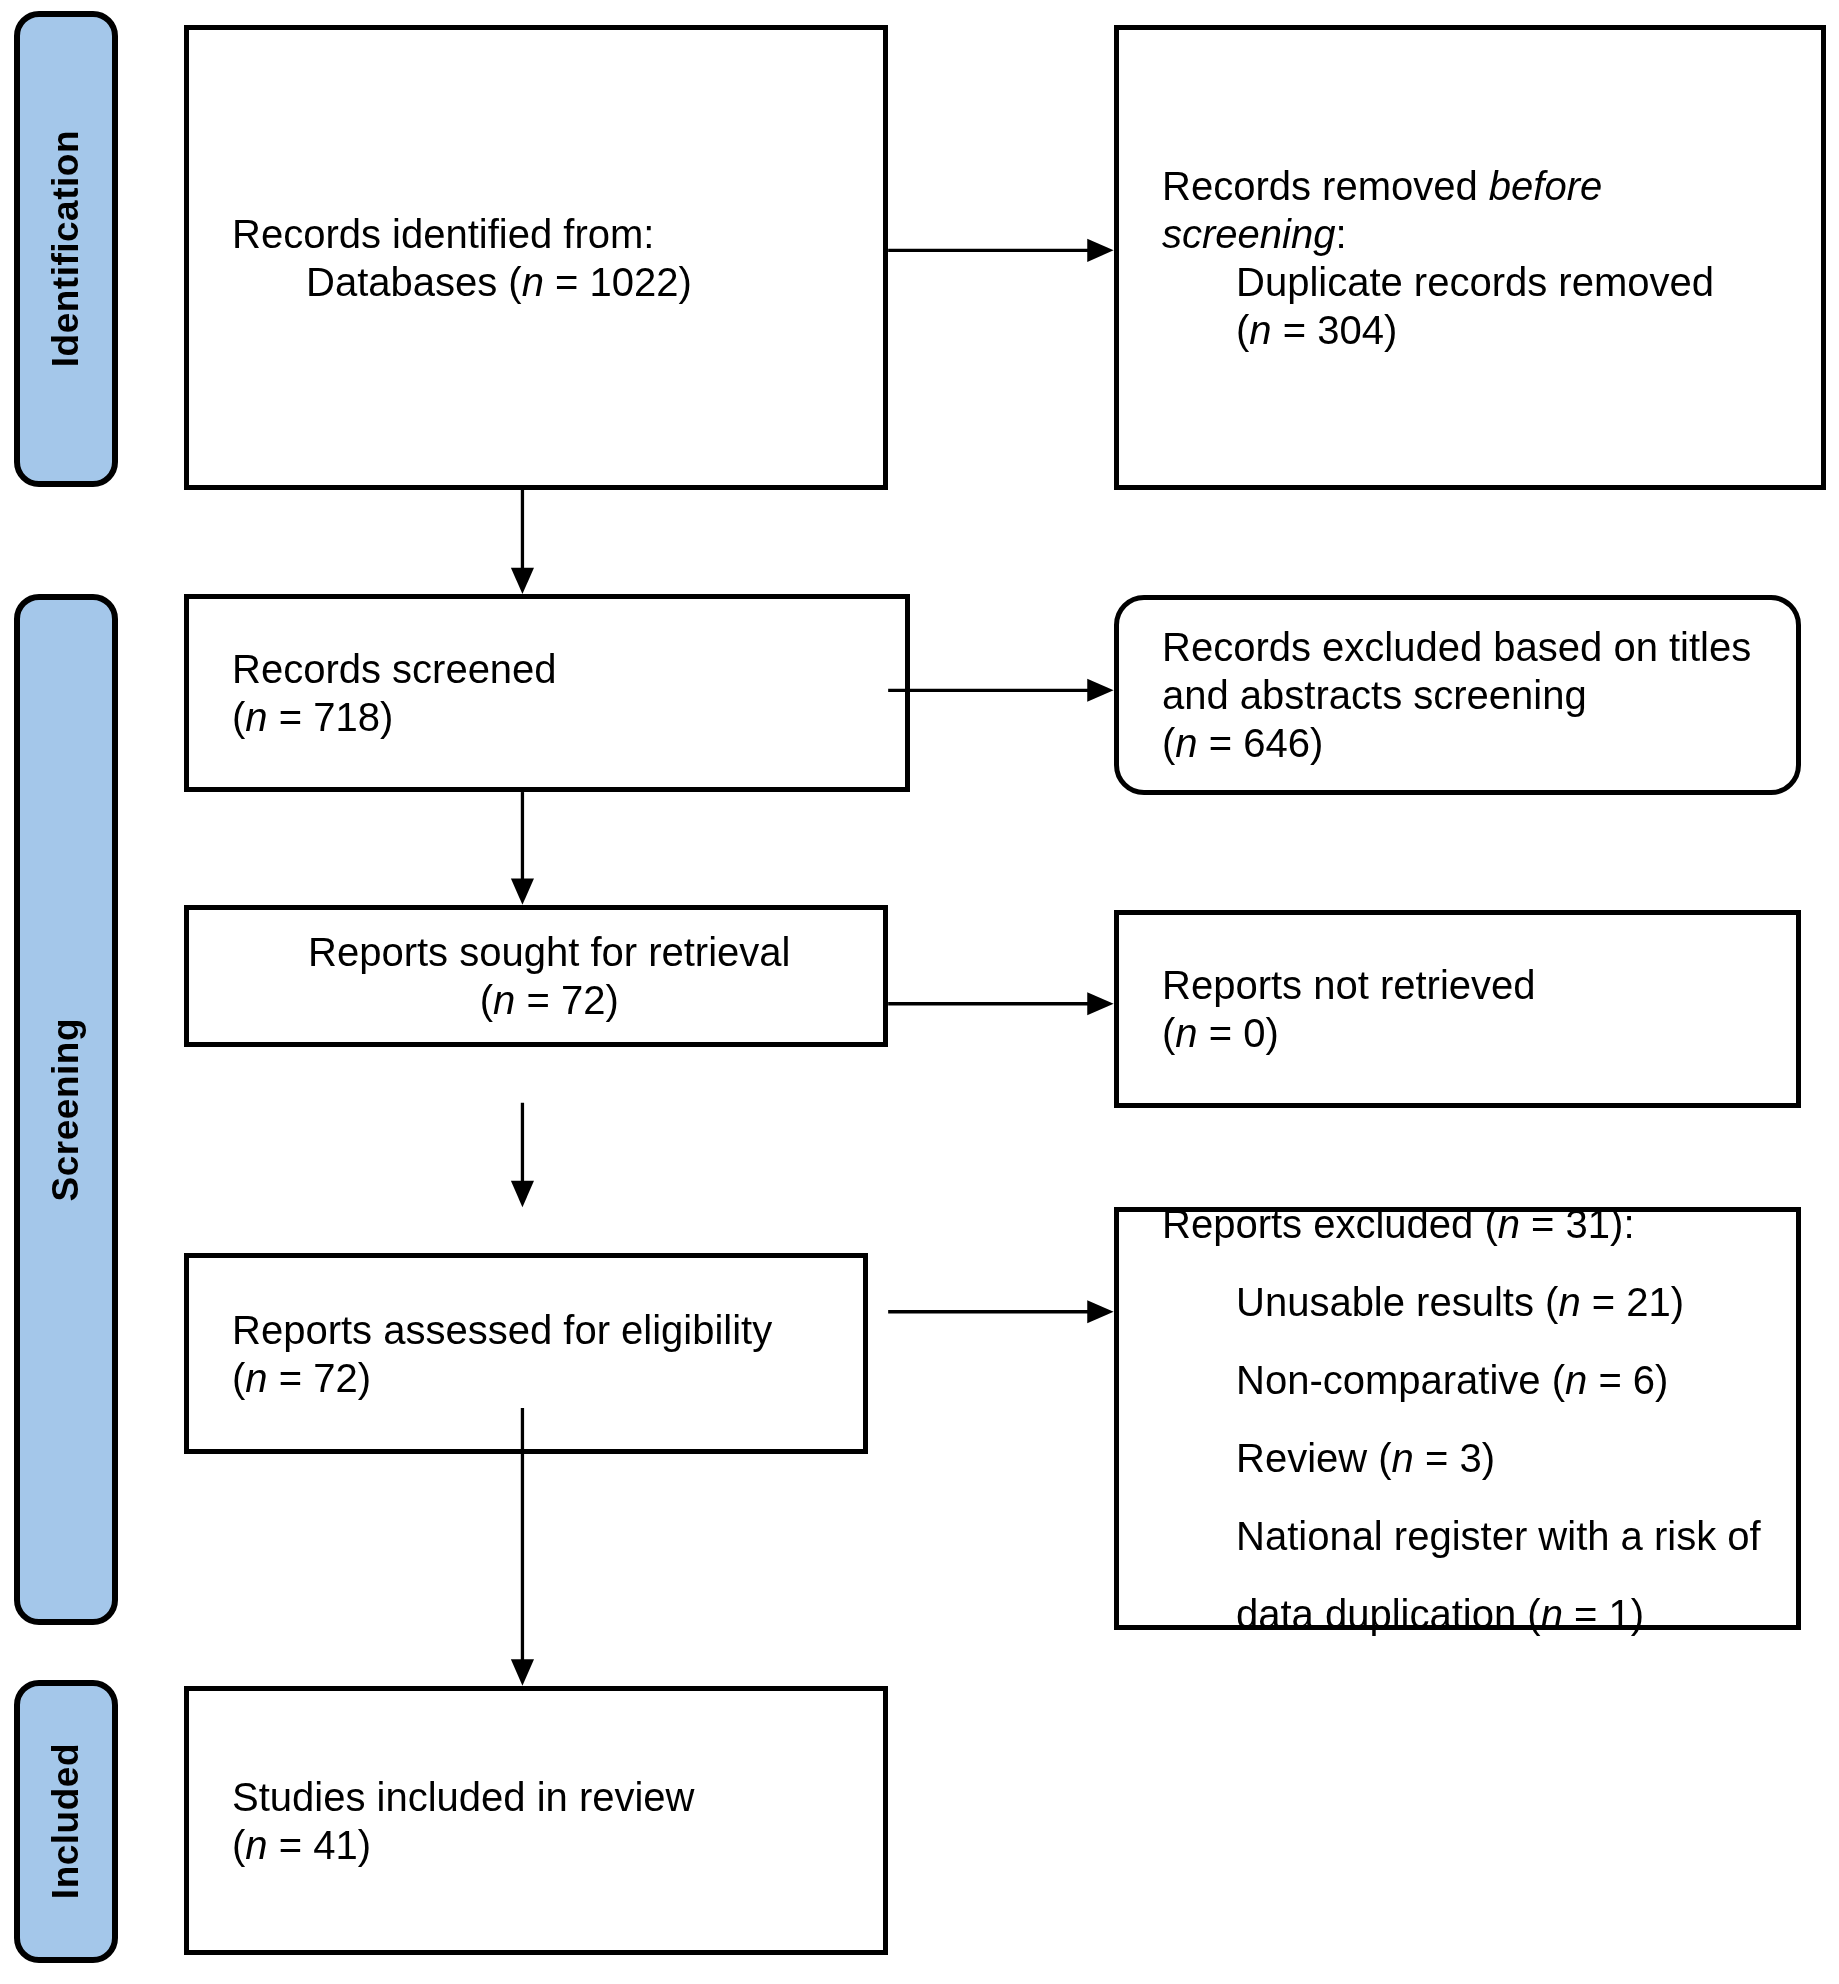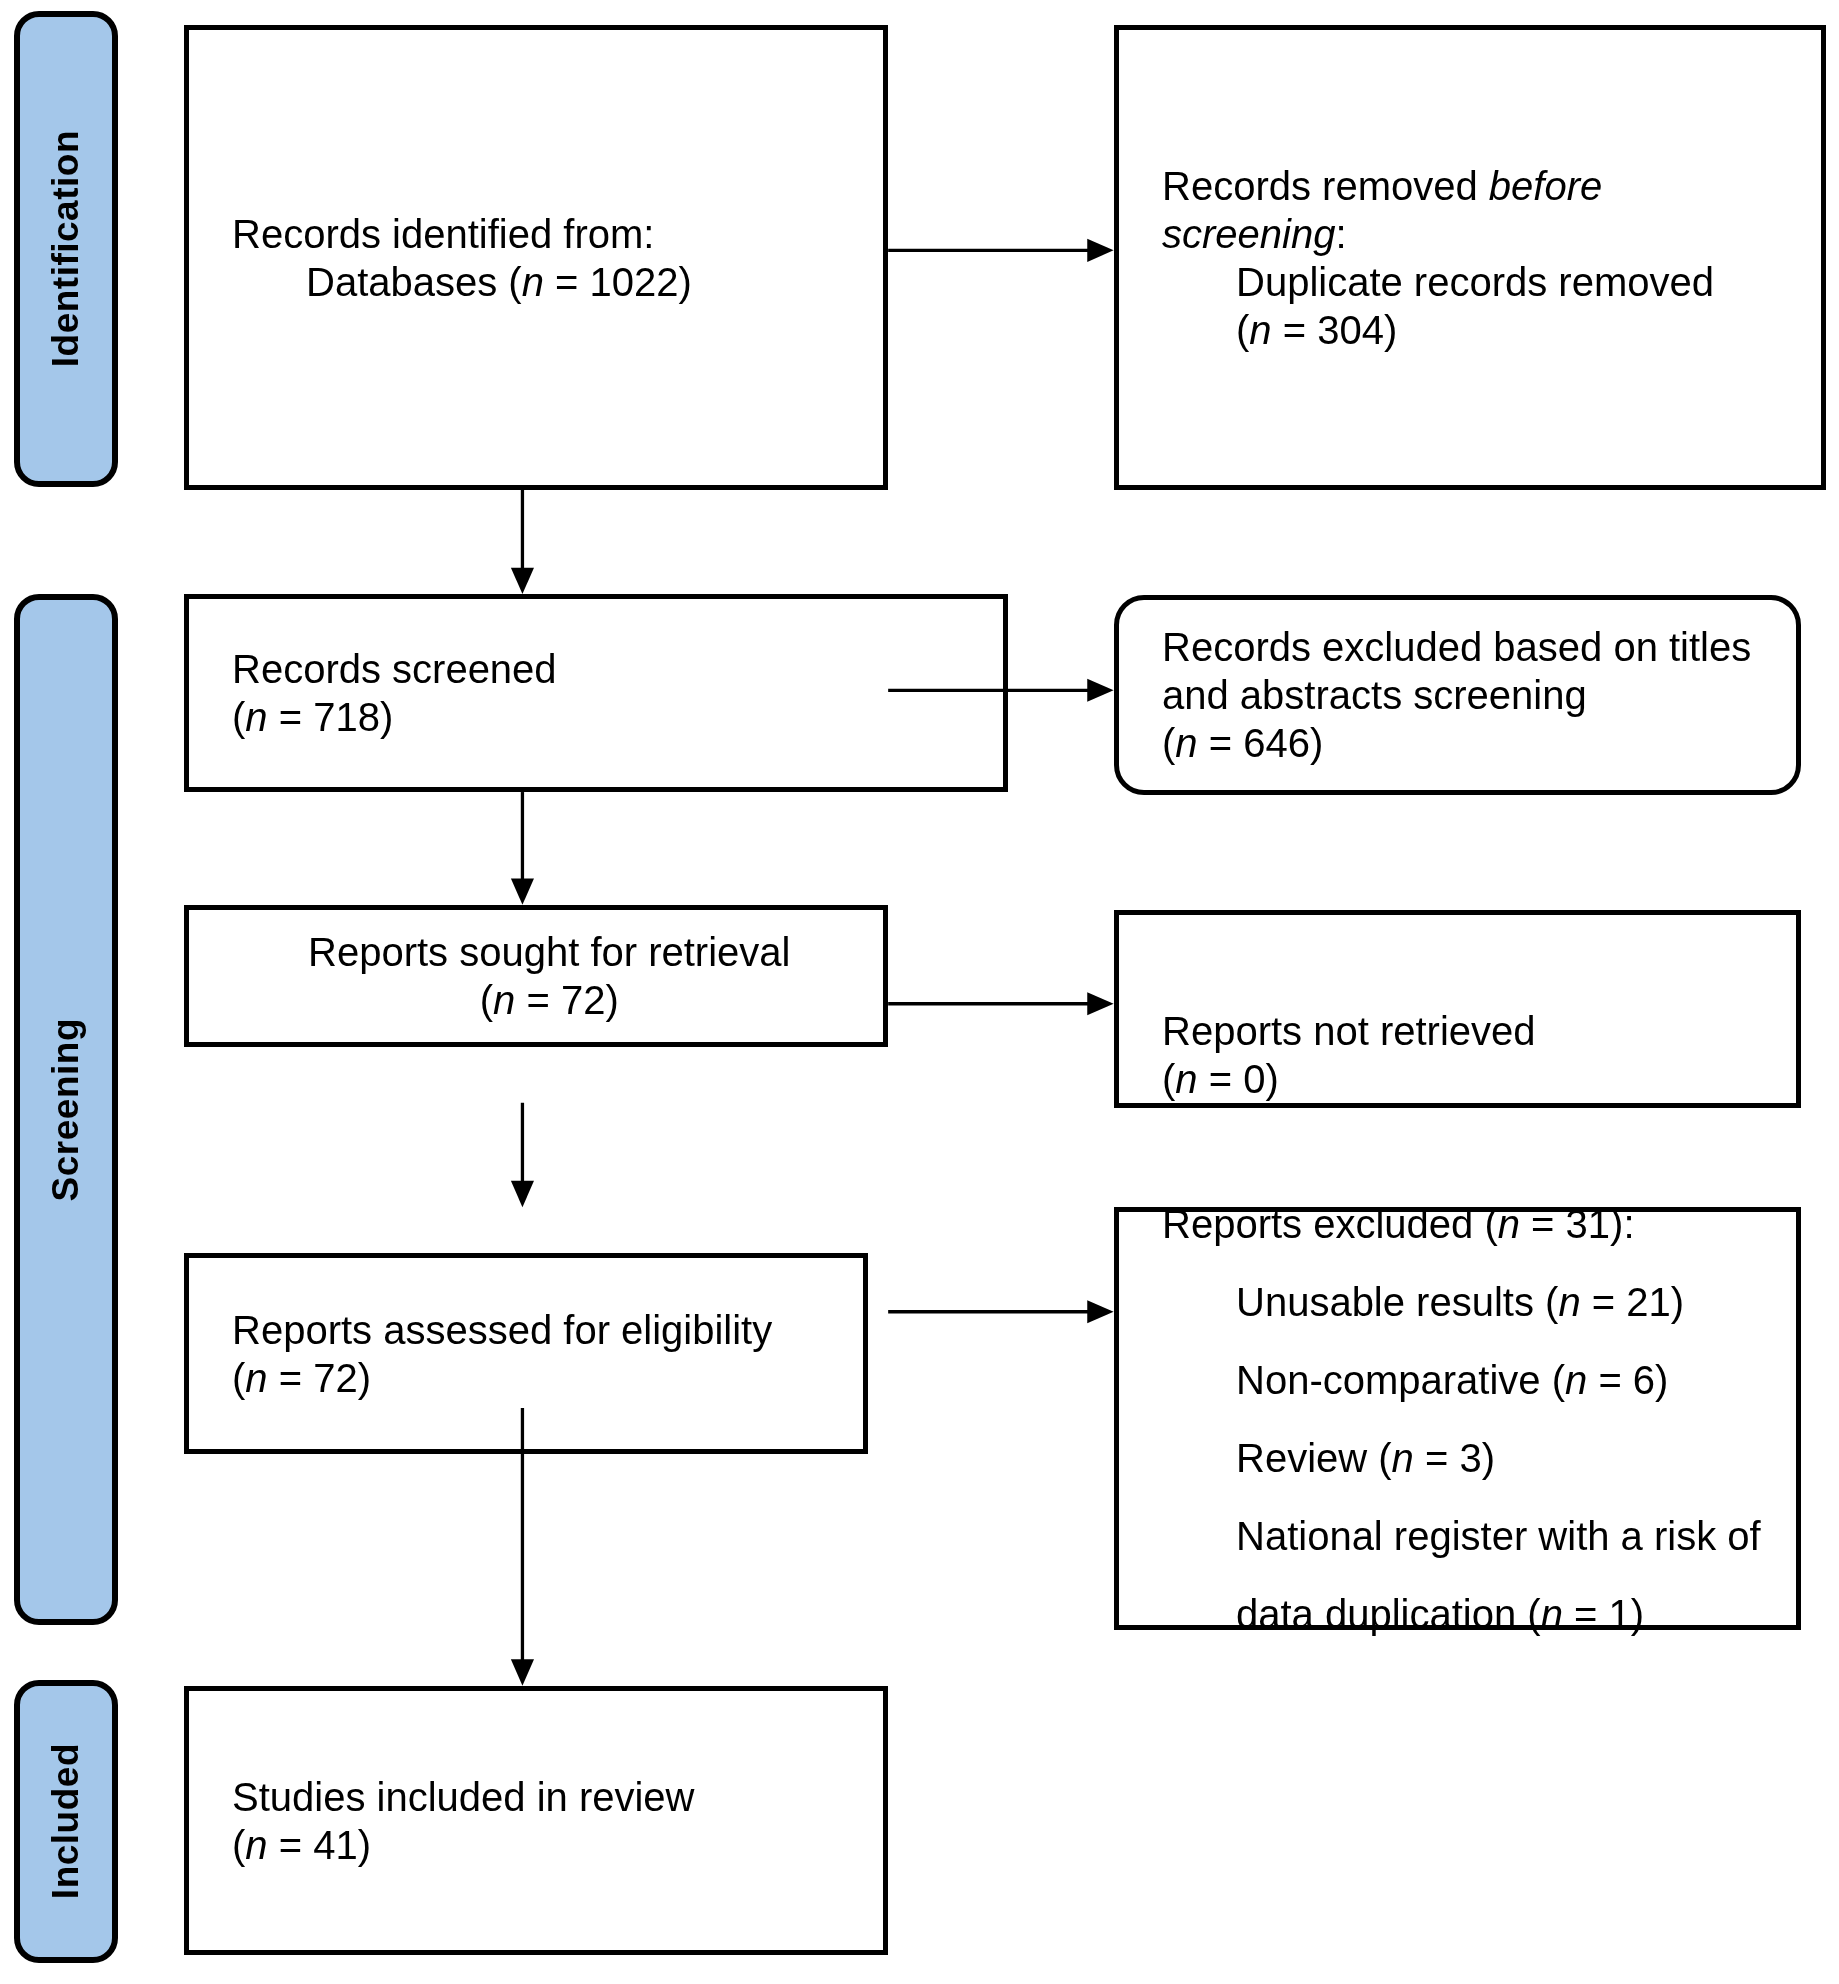--- a/index.html
+++ b/index.html
@@ -54,29 +54,29 @@
     padding-left: 43px;
     padding-right: 16.5px;
     font-size: 40px;
     line-height: 48px;
   }
   .fbox .line { white-space: nowrap; }
   .fbox .line.indent { padding-left: 74px; }
 
   
   #box-identified { left: 184px; top: 25px;   width: 704px; height: 465px; }
-  #box-screened   { left: 184px; top: 594px; width: 824px; height: 198px; }
+  #box-screened   { left: 184px; top: 594px; width: 726px; height: 198px; }
   #box-sought     { left: 184px; top: 905px; width: 704px; height: 142px; text-align: center; }
   #box-assessed   { left: 184px; top: 1253px; width: 684px; height: 201px; }
   #box-included   { left: 184px; top: 1686px; width: 704px; height: 269px; }
 
   
   #box-removed-before   { left: 1114px; top: 25px;   width: 712px; height: 465px; }
   #box-excluded-titles  { left: 1114px; top: 595px; width: 687px; height: 200px; border-radius: 30px; }
-  #box-not-retrieved    { left: 1114px; top: 910px; width: 687px; height: 198px; justify-content: flex-end; }
+  #box-not-retrieved    { left: 1114px; top: 910px; width: 687px; height: 198px; }
   #box-excluded-reports { left: 1114px; top: 1207px; width: 687px; height: 423px; gap: 30px; }
 
   
   svg.connectors {
     position: absolute;
     left: 0; top: 0;
     width: 1839px;
     height: 1985px;
     pointer-events: none;
   }

